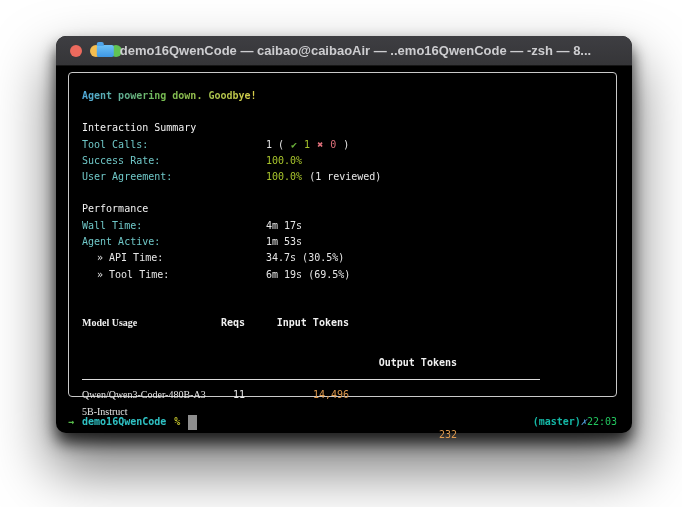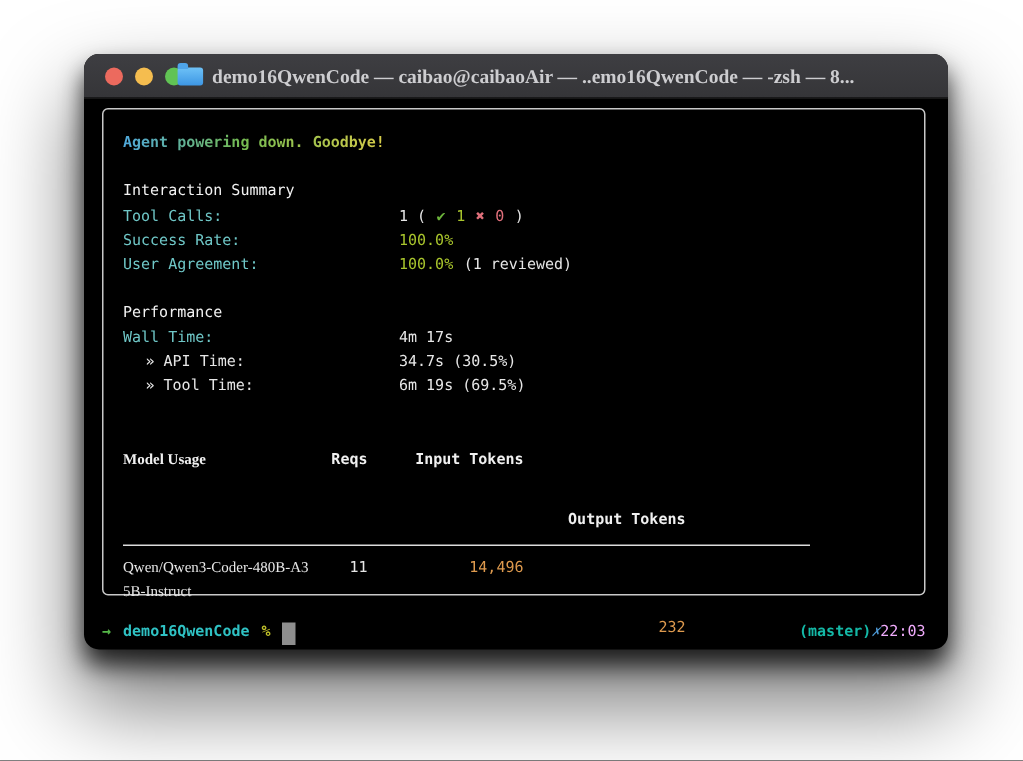--- a/index.html
+++ b/index.html
@@ -20,21 +20,21 @@
     border-bottom:1px solid #161616;box-sizing:border-box;
   }
   .lights{display:flex;gap:8px;margin-left:14px;}
   .light{width:12px;height:12px;border-radius:50%;}
   .light.red{background:#EC6A5E;}
   .light.yellow{background:#F5BD4F;}
   .light.green{background:#61C354;}
   .title{
     position:absolute;left:50%;transform:translateX(-50%);
     display:flex;align-items:center;gap:6px;white-space:nowrap;
-    font-family:Liberation Serif, serif;font-size:13px;font-weight:bold;color:#CDCDD0;
+    font-family:Liberation Sans, sans-serif;font-size:13px;font-weight:bold;color:#CDCDD0;
   }
   .folder{width:17px;height:12px;background:linear-gradient(#6EC2F7,#3D96E4);border-radius:2px;position:relative;flex:none;}
   .folder::before{content:"";position:absolute;top:-3px;left:0;width:7px;height:4px;background:#4FA5EA;border-radius:2px 2px 0 0;}
   
   .screen{padding:6px 15px 0 12px;font-size:10px;line-height:16.3px;color:#E6E6E6;}
   .box{
     border:1px solid #C9C9C9;border-radius:4px;
     padding:15px 13px 16px 13px;box-sizing:border-box;height:325px;
   }
   .row{display:flex;}
@@ -66,21 +66,21 @@
   .t-sep::before{content:"";position:absolute;left:0;right:0;top:8px;border-top:1px solid #DCDCDC;}
   
   .prompt{display:flex;align-items:center;margin-top:17px;height:16px;}
   .p-arrow{color:#56B949;font-weight:bold;}
   .p-cwd{color:#2FC2C4;font-weight:bold;margin-left:8px;}
   .p-sym{color:#BFBF2A;font-weight:bold;margin-left:8px;}
   .cursor{display:inline-block;width:9px;height:15px;background:#8E8E8E;margin-left:8px;}
   .p-right{margin-left:auto;display:flex;align-items:baseline;}
   .p-branch{color:#14b8a6;font-weight:bold;}
   .p-dirty{color:#4E9BD8;font-style:italic;}
-  .p-time{color:#f0abfc;}
+  .p-time{color:#22c55e;}
 </style>
 </head>
 <body>
 
 <div class="window">
 
   <div class="titlebar">
     <div class="lights">
       <div class="light red"></div>
       <div class="light yellow"></div>
@@ -131,20 +131,24 @@
 
       <div class="row gap16">
         <span class="heading">Performance</span>
       </div>
 
       <div class="row">
         <span class="label">Wall Time:</span>
         <span class="wh">4m 17s</span>
       </div>
 
+      <div class="row">
+        <span class="label">Agent Active:</span>
+        <span class="wh">1m 53s</span>
+      </div>
 
       <div class="row">
         <span class="label sub">» API Time:</span>
         <span class="wh">34.7s (30.5%)</span>
       </div>
 
       <div class="row">
         <span class="label sub">» Tool Time:</span>
         <span class="wh">6m 19s (69.5%)</span>
       </div>

